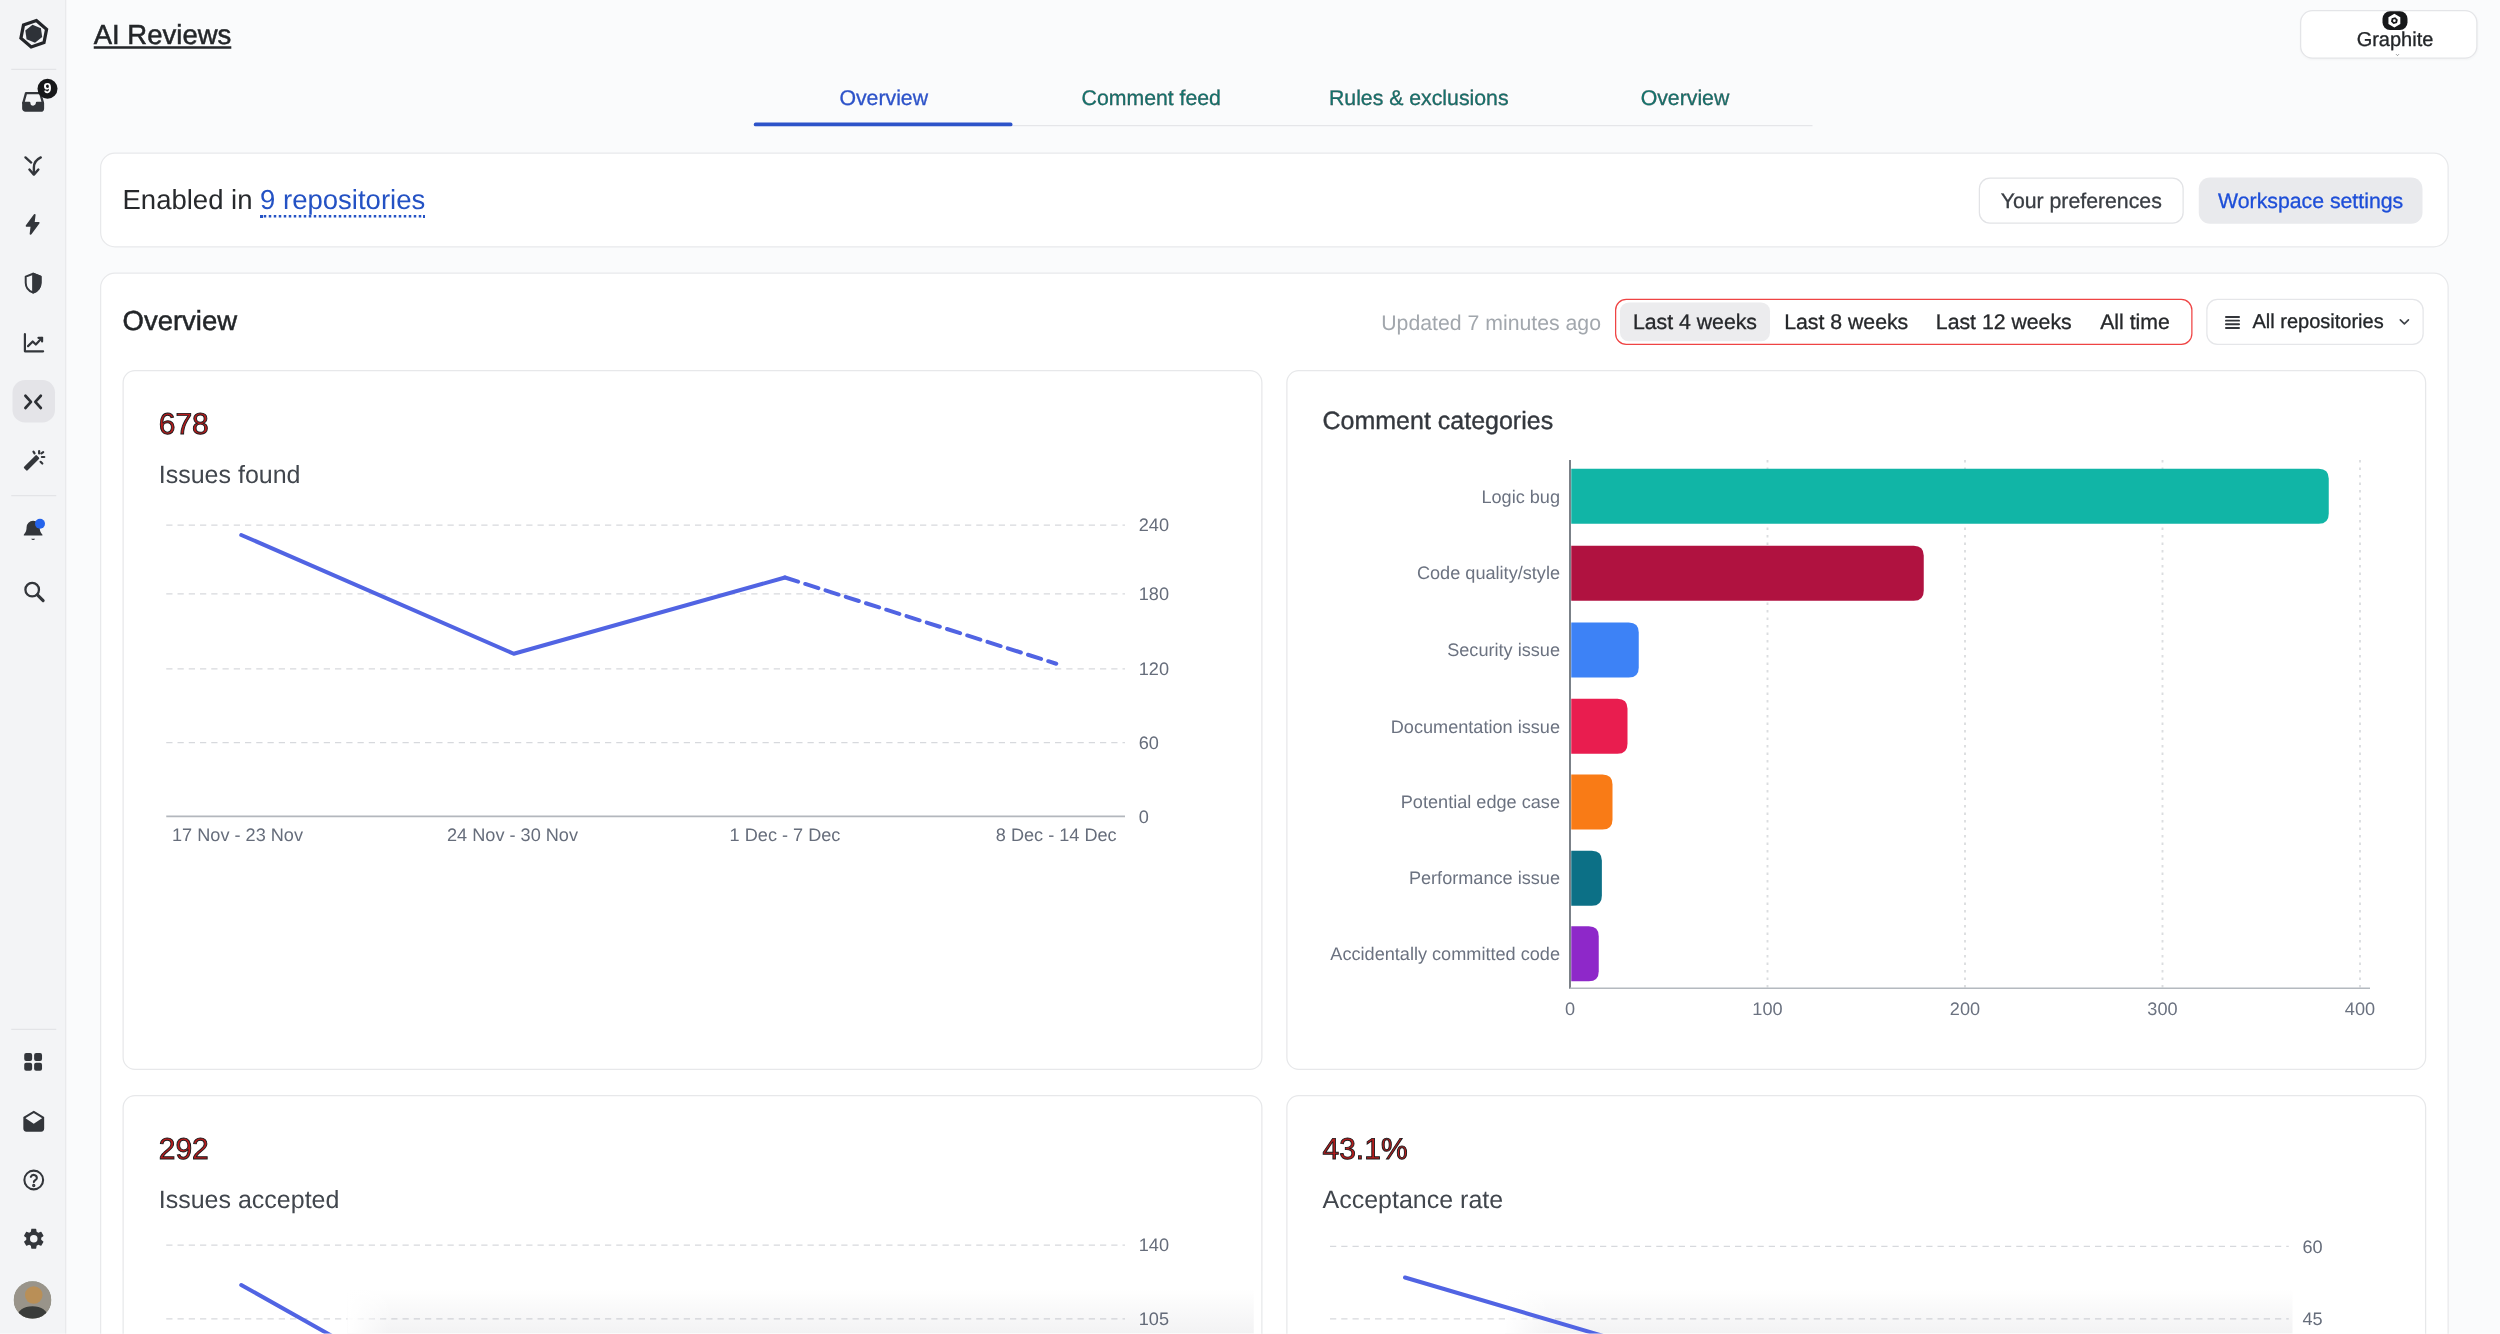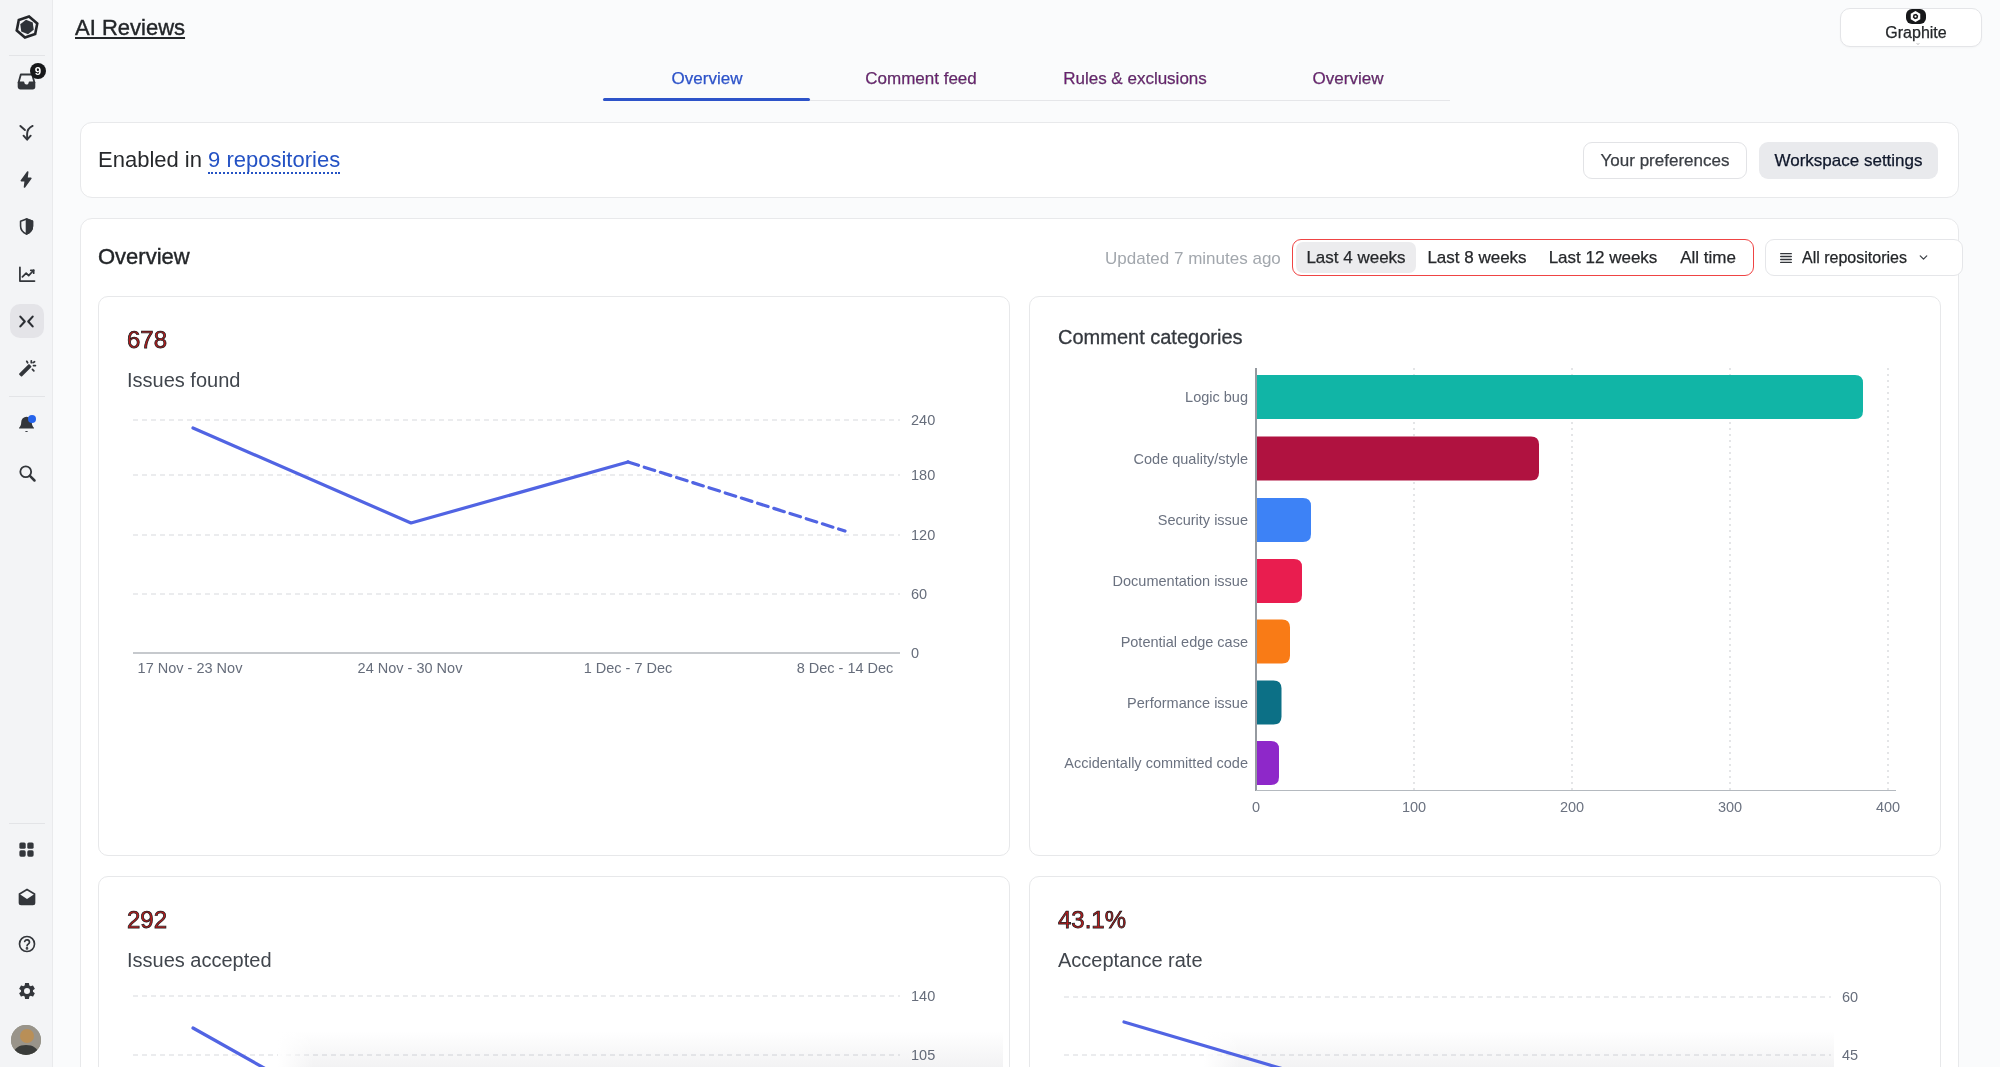--- a/index.html
+++ b/index.html
@@ -11,36 +11,36 @@
   .sicon{position:absolute;left:0;width:53px;display:flex;justify-content:center;}
   .active-bg{position:absolute;left:10px;top:304px;width:34px;height:34px;background:#e4e4e8;border-radius:10px;}
   
   .h1{position:absolute;left:75px;top:15px;font-size:22px;font-weight:500;color:#232629;text-decoration:underline;-webkit-text-stroke:0.4px #232629;}
   .gbtn{position:absolute;left:1840px;top:8px;width:142px;height:39px;background:#fff;border:1px solid #e4e5e8;border-radius:10px;box-sizing:border-box;display:flex;align-items:center;box-shadow:0 1px 2px rgba(0,0,0,0.03);flex-direction:column;}
   .gbtn .logo{width:20px;height:20px;background:#17181a;border-radius:6px;margin-left:9px;display:flex;align-items:center;justify-content:center;}
   .gbtn .txt{font-size:16px;color:#232629;font-weight:500;margin-left:10px;-webkit-text-stroke:0.25px #232629;}
   
   .tabline{position:absolute;left:603px;top:100px;width:847px;height:1px;background:#e5e6e9;}
   .tabu{position:absolute;left:603px;top:98px;width:207px;height:3px;background:#2d53c9;border-radius:2px;}
-  .tab{position:absolute;top:69px;font-size:17px;color:#701a75;transform:translateX(-50%);-webkit-text-stroke:0.25px #3f4349;}
+  .tab{position:absolute;top:69px;font-size:17px;color:#0f766e;transform:translateX(-50%);-webkit-text-stroke:0.25px #3f4349;}
   .tab.on{color:#2d53c9;-webkit-text-stroke:0.25px #2d53c9;}
   
   .card{position:absolute;background:#fff;border:1px solid #e8e9eb;border-radius:12px;box-sizing:border-box;}
   .icard{position:absolute;background:#fff;border:1px solid #e7e8ea;border-radius:10px;box-sizing:border-box;}
   .entext{position:absolute;left:98px;top:147px;font-size:22px;color:#27292c;}
   .entext a{color:#2452c4;text-decoration:none;border-bottom:2px dotted #2452c4;}
   .btn{position:absolute;box-sizing:border-box;border-radius:9px;font-size:17px;display:flex;align-items:center;justify-content:center;-webkit-text-stroke:0.25px;}
   .btn.light{background:#fff;border:1px solid #e2e3e6;color:#3a3e44;}
-  .btn.gray{background:#e9eaed;color:#0f172a;}
+  .btn.gray{background:#e9eaed;color:#1d4ed8;}
   .ovtitle{position:absolute;left:98px;top:244px;font-size:22px;font-weight:500;color:#232629;-webkit-text-stroke:0.4px #232629;}
   .updated{position:absolute;left:1105px;top:249px;font-size:17px;color:#a2a7ad;}
   .seg{position:absolute;left:1292px;top:239px;width:462px;height:37px;background:#fff;border:1px solid #ef4444;border-radius:9px;box-sizing:border-box;display:flex;align-items:center;}
   .seg .opt{font-size:17px;color:#26282b;text-align:center;-webkit-text-stroke:0.25px #26282b;}
   .pill{background:#ececee;border-radius:7px;}
-  .repsel{position:absolute;left:1765px;top:239px;width:198px;height:37px;background:#fff;border:1px solid #e5e6e9;border-radius:9px;box-sizing:border-box;display:flex;align-items:center;}
+  .repsel{position:absolute;left:1765px;top:239px;width:174px;height:37px;background:#fff;border:1px solid #e5e6e9;border-radius:9px;box-sizing:border-box;display:flex;align-items:center;}
   .bignum{font-size:24px;font-weight:400;color:#b91c1c;-webkit-text-stroke:0.75px #17191c;position:absolute;}
   .sublab{font-size:20px;color:#41464d;position:absolute;}
   .ctitle{position:absolute;font-size:20px;font-weight:500;color:#34383e;-webkit-text-stroke:0.3px #34383e;}
 </style>
 </head>
 <body>
 
 <div class="sidebar"></div>
 <div class="active-bg"></div>
 <div class="sdiv" style="top:55px;"></div>

